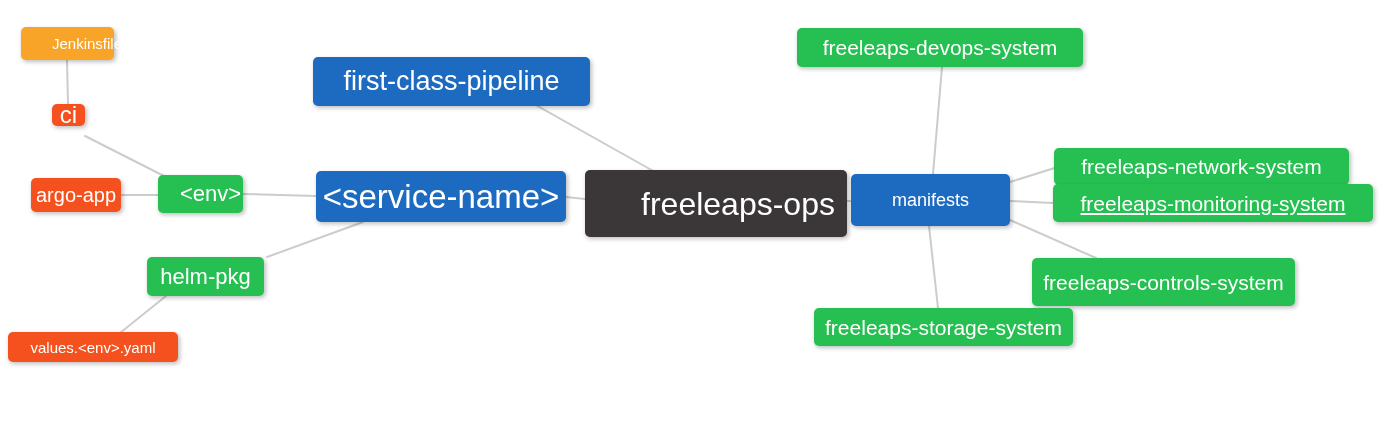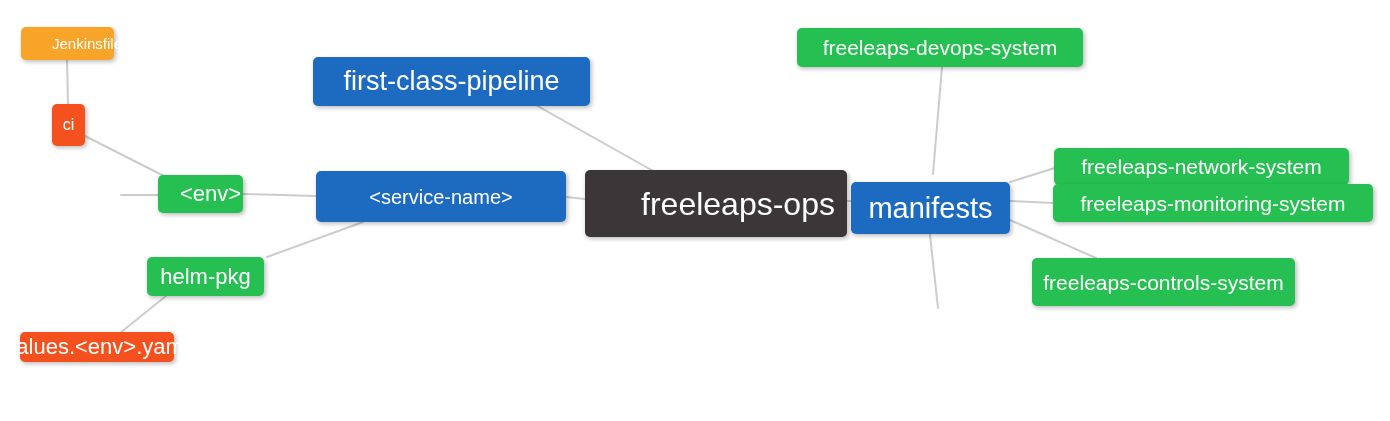--- a/index.html
+++ b/index.html
@@ -42,32 +42,32 @@
     cursor: default;
     line-height: 1;
   }
   .c-blue  { background: var(--blue,  #1d6bc0); }
   .c-green { background: var(--green, #26bf51); }
   .c-red   { background: var(--red,   #f4511e); }
   .c-amber { background: var(--amber, #f7a429); padding-left: 39px; }
   .c-dark  { background: var(--dark,  #3b3738); }
 
   #n-jenkinsfile { left: 21px;   top: 27px;  width: 93px;  height: 33px; font-size: 15px; }
-  #n-ci          { left: 52px;   top: 104px; width: 33px;  height: 42px; font-size: 16px; }
+  #n-ci          { left: 52px;   top: 104px; width: 33px;  height: 22px; font-size: 24px; }
   #n-argo        { left: 31px;   top: 178px; width: 90px;  height: 34px; font-size: 20px; }
   #n-env         { left: 158px;  top: 175px; width: 85px;  height: 38px; font-size: 22px; padding-left: 20px; }
   #n-helm        { left: 147px;  top: 257px; width: 117px; height: 39px; font-size: 22px; }
-  #n-values      { left: 20px;    top: 332px; width: 154px; height: 30px; font-size: 22px; }
+  #n-values      { left: 8px;    top: 332px; width: 170px; height: 30px; font-size: 15px; }
   #n-pipeline    { left: 313px;  top: 37px;  width: 277px; height: 49px; font-size: 27px; margin-top: 20px; }
-  #n-service     { left: 316px;  top: 171px; width: 250px; height: 51px; font-size: 20px; }
+  #n-service     { left: 316px;  top: 171px; width: 250px; height: 51px; font-size: 33px; }
   #n-ops         { left: 585px;  top: 170px; width: 262px; height: 67px; font-size: 32px; padding-left: 44px; }
-  #n-manifests   { left: 851px;  top: 182px; width: 159px; height: 52px; font-size: 29px; text-align: right; }
+  #n-manifests   { left: 851px;  top: 174px; width: 159px; height: 52px; font-size: 18px; text-align: right; }
   #n-devops      { left: 797px;  top: 28px;  width: 286px; height: 39px; font-size: 21px; }
   #n-network     { left: 1054px; top: 112px; width: 295px; height: 37px; font-size: 21px; margin-top: 36px; }
-  #n-monitoring  { left: 1053px; top: 184px; width: 320px; height: 38px; font-size: 21px; }
+  #n-monitoring  { left: 1053px; top: 184px; width: 320px; height: 38px; font-size: 21px; text-decoration: underline; }
   #n-controls    { left: 1032px; top: 258px; width: 263px; height: 48px; font-size: 21px; }
   #n-storage     { left: 814px;  top: 308px; width: 259px; height: 38px; font-size: 21px; }
 </style>
 </head>
 <body>
 
 <div id="canvas">
 
   <svg id="edges" viewBox="0 0 1390 421" xmlns="http://www.w3.org/2000/svg">
     <line x1="67" y1="60" x2="68" y2="105"></line>
@@ -81,25 +81,27 @@
     <line x1="846" y1="201" x2="852" y2="201"></line>
     <line x1="942" y1="67" x2="933" y2="174"></line>
     <line x1="1010" y1="182" x2="1112" y2="150"></line>
     <line x1="1010" y1="201" x2="1053" y2="203"></line>
     <line x1="1010" y1="220" x2="1096" y2="258"></line>
     <line x1="929" y1="226" x2="938" y2="308"></line>
   </svg>
 
   <div class="node c-amber" id="n-jenkinsfile">Jenkinsfile</div>
   <div class="node c-red" id="n-ci">ci</div>
+  <div class="node c-red" id="n-argo">argo-app</div>
   <div class="node c-green" id="n-env">&lt;env&gt;</div>
   <div class="node c-green" id="n-helm">helm-pkg</div>
   <div class="node c-red" id="n-values">values.&lt;env&gt;.yaml</div>
   <div class="node c-blue" id="n-pipeline">first-class-pipeline</div>
   <div class="node c-blue" id="n-service">&lt;service-name&gt;</div>
   <div class="node c-dark" id="n-ops">freeleaps-ops</div>
   <div class="node c-blue" id="n-manifests">manifests</div>
   <div class="node c-green" id="n-devops">freeleaps-devops-system</div>
   <div class="node c-green" id="n-network">freeleaps-network-system</div>
   <div class="node c-green" id="n-monitoring">freeleaps-monitoring-system</div>
   <div class="node c-green" id="n-controls">freeleaps-controls-system</div>
+  <div class="node c-green" id="n-storage">freeleaps-storage-system</div>
 
 </div>
 
 </body></html>

